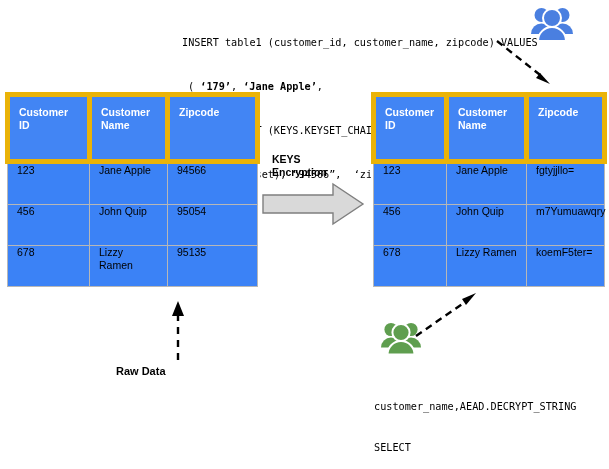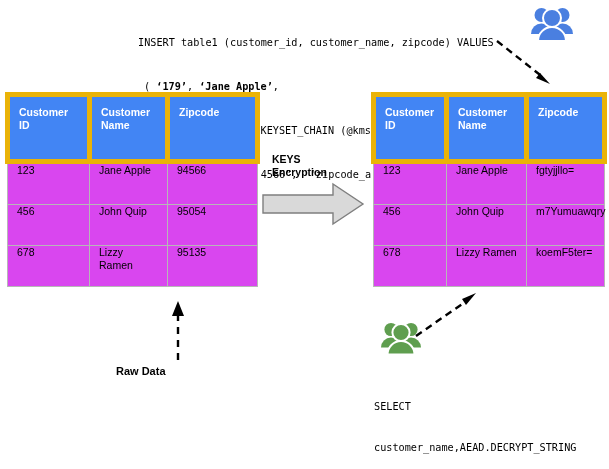--- a/index.html
+++ b/index.html
@@ -25,21 +25,21 @@
     color: #000000;
     white-space: pre;
   }
   #insert-sql {
     left: 138px;
     top: 7px;
     font-size: 10.2px;
     line-height: 14.6px;
     text-align: left;
   }
-  #insert-sql .ln { display: block; }
+  #insert-sql .ln { display: block; margin-left: 44px; }
   #insert-sql .ln2, #insert-sql .ln3 { padding-left: 6px; }
   .bold { font-weight: bold; }
 
   #select-sql {
     left: 374px;
     top: 373px;
     font-size: 10.2px;
     line-height: 13.6px;
     text-align: left;
   }
@@ -57,21 +57,21 @@
     color: #ffffff;
     font-size: 10.5px;
     font-weight: bold;
     text-align: left;
     vertical-align: top;
     padding: 9px 8px 9px 9px;
     border: 5px solid #eab308;
     line-height: 13px;
   }
   .data-table td {
-    background: #d946ef;
+    background: #3b82f6;
     color: #000000;
     font-size: 10.5px;
     text-align: left;
     vertical-align: top;
     padding: 0 8px 8px 9px;
     border: 1px solid #b7b7b7;
     line-height: 13px;
   }
   #table-left {
     left: 5px;
@@ -275,21 +275,21 @@
     <circle cx="21" cy="14.5" r="8.6" fill="#5f9e4f" stroke="#ffffff" stroke-width="2"></circle>
     <path d="M7.5 36.5 a13.5 13.5 0 0 1 27 0 z" fill="#5f9e4f" stroke="#ffffff" stroke-width="2"></path>
   </svg>
 
   <svg id="dash-arrow-bottom" viewBox="0 0 72 50">
     <line x1="2" y1="48" x2="54" y2="12" stroke="#000000" stroke-width="2.4" stroke-dasharray="7,5"></line>
     <polygon points="62,5 48,11 52,17" fill="#000000"></polygon>
   </svg>
 
   <div id="select-sql" class="sql">
+    <span class="ln">customer_name,AEAD.DECRYPT_STRING</span>
     <span class="ln">SELECT</span>
-    <span class="ln">customer_name,AEAD.DECRYPT_STRING</span>
     
     
     
     
   </div>
 
 </div>
 
 </body></html>

